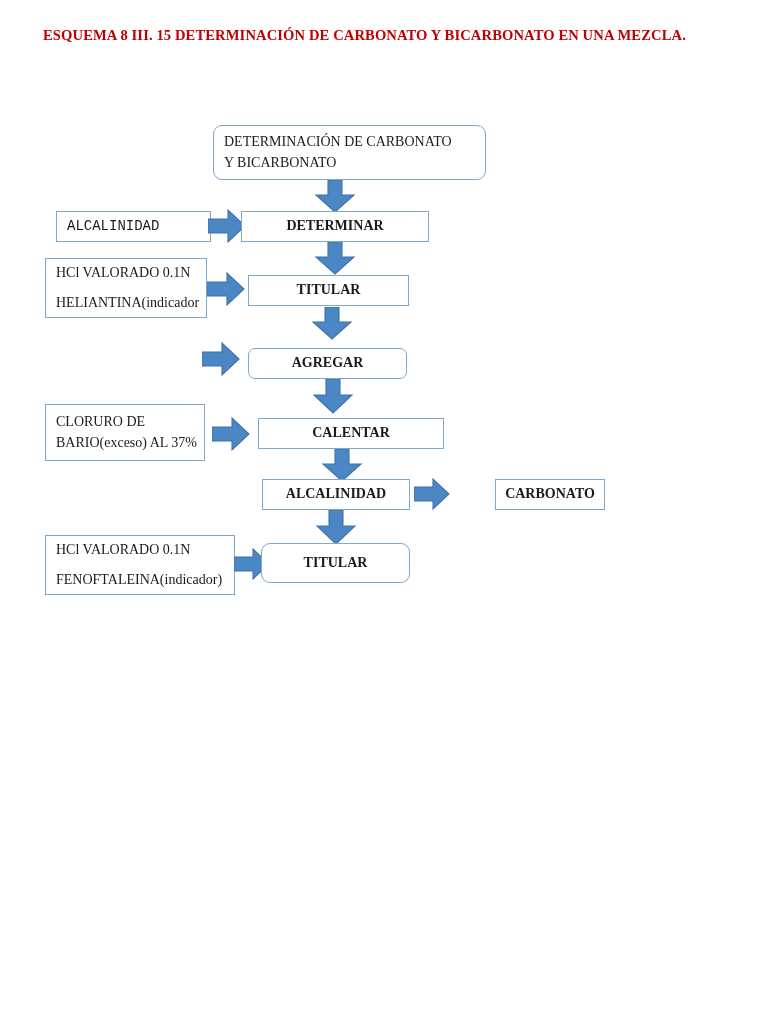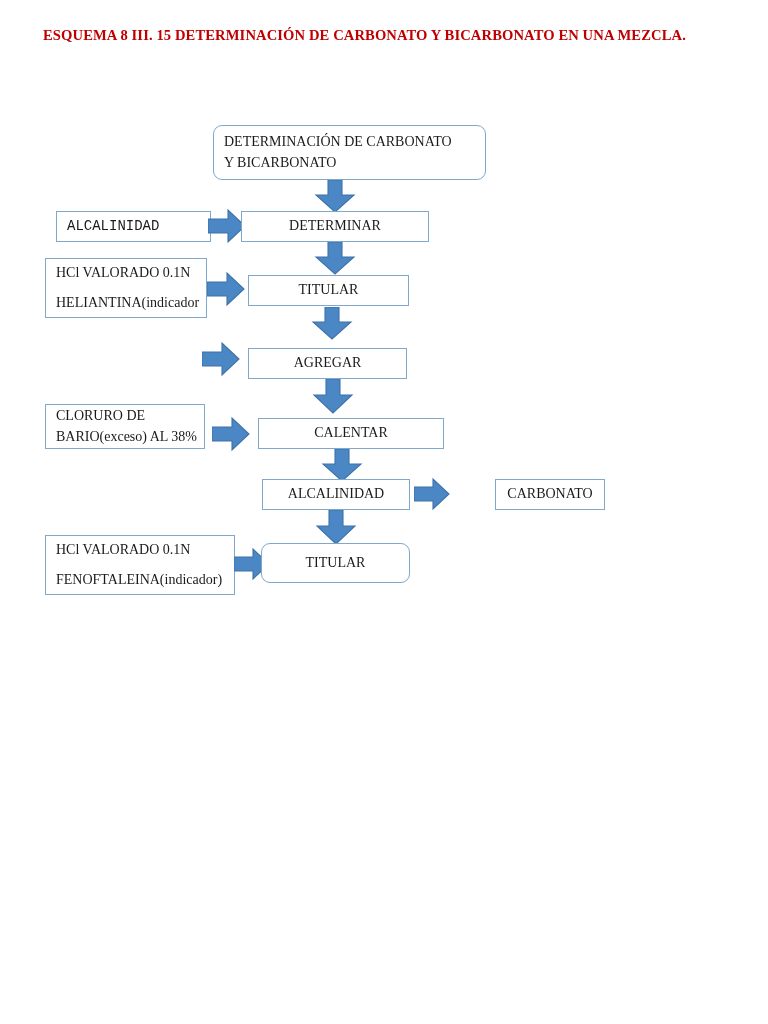--- a/index.html
+++ b/index.html
@@ -48,20 +48,21 @@
     line-height: 1.15;
   }
   .node.rounded {
     border-radius: 9px;
   }
   .node.center {
     display: flex;
     align-items: center;
     justify-content: center;
     text-align: left;
+    font-weight: bold;
   }
   .node.left {
     display: flex;
     flex-direction: column;
     justify-content: center;
     padding-left: 10px;
     text-align: left;
   }
   .node.topleft {
     display: flex;
@@ -148,33 +149,33 @@
     </svg>
   </span>
 
 
   <span class="arrow" style="left:202px; top:341px;">
     <svg width="40" height="36" viewBox="0 0 40 36">
       <polygon points="0,11 20,11 20,2 37,18 20,34 20,25 0,25" fill="#4A87C4" stroke="#3F72A8" stroke-width="1.1"></polygon>
     </svg>
   </span>
 
-  <div class="node center" style="left:248px; top:348px; width:159px; height:31px;">
+  <div class="node center" style="left:248px; top:348px; width:159px; height:31px;border-radius:7px;">
     <span class="line">AGREGAR</span>
   </div>
 
   <span class="arrow" style="left:311px; top:379px;">
     <svg width="44" height="36" viewBox="0 0 44 36">
       <polygon points="15,0 29,0 29,16 41,16 22,34 3,16 15,16" fill="#4A87C4" stroke="#3F72A8" stroke-width="1.1"></polygon>
     </svg>
   </span>
 
-  <div class="node left" style="left:45px; top:404px; width:160px; height:45px;">
+  <div class="node left" style="left:45px; top:404px; width:160px; height:57px;">
     <span class="line tight">CLORURO DE</span>
-    <span class="line tight">BARIO(exceso) AL 38%</span>
+    <span class="line tight">BARIO(exceso) AL 37%</span>
   </div>
 
   <span class="arrow" style="left:212px; top:416px;">
     <svg width="40" height="36" viewBox="0 0 40 36">
       <polygon points="0,11 20,11 20,2 37,18 20,34 20,25 0,25" fill="#4A87C4" stroke="#3F72A8" stroke-width="1.1"></polygon>
     </svg>
   </span>
 
   <div class="node center" style="left:258px; top:418px; width:186px; height:31px;">
     <span class="line">CALENTAR</span>

